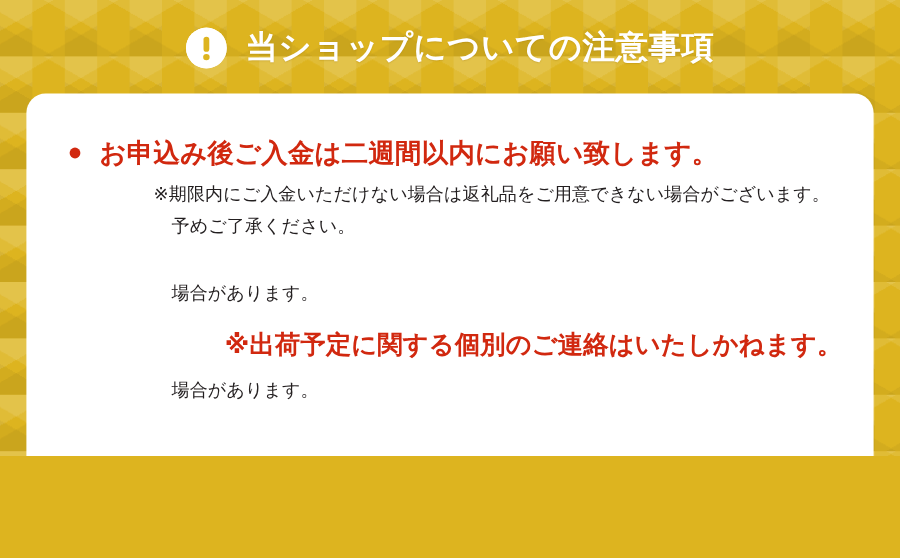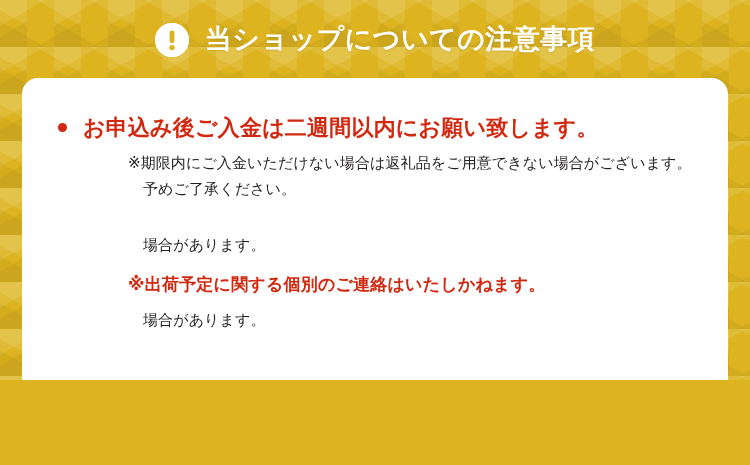--- a/index.html
+++ b/index.html
@@ -122,23 +122,24 @@
     font-size: 15px;
     line-height: 1.72;
     color: #231f20;
     letter-spacing: 0.1px;
   }
   .note-line.indent { text-indent: 1em; }
 
   .note-line.emphasis {
     color: #d1280f;
     font-weight: 700;
-    font-size: 17px;
+    font-size: 21px;
     line-height: 1.6;
     letter-spacing: 0.2px;
+    text-align: right;
   }
 
   .spacer-sm { height: 14px; }
   .spacer-md { height: 22px; }
   .spacer-xs { height: 8px; }
 </style>
 </head>
 <body>
 
 <div id="notice-panel">

